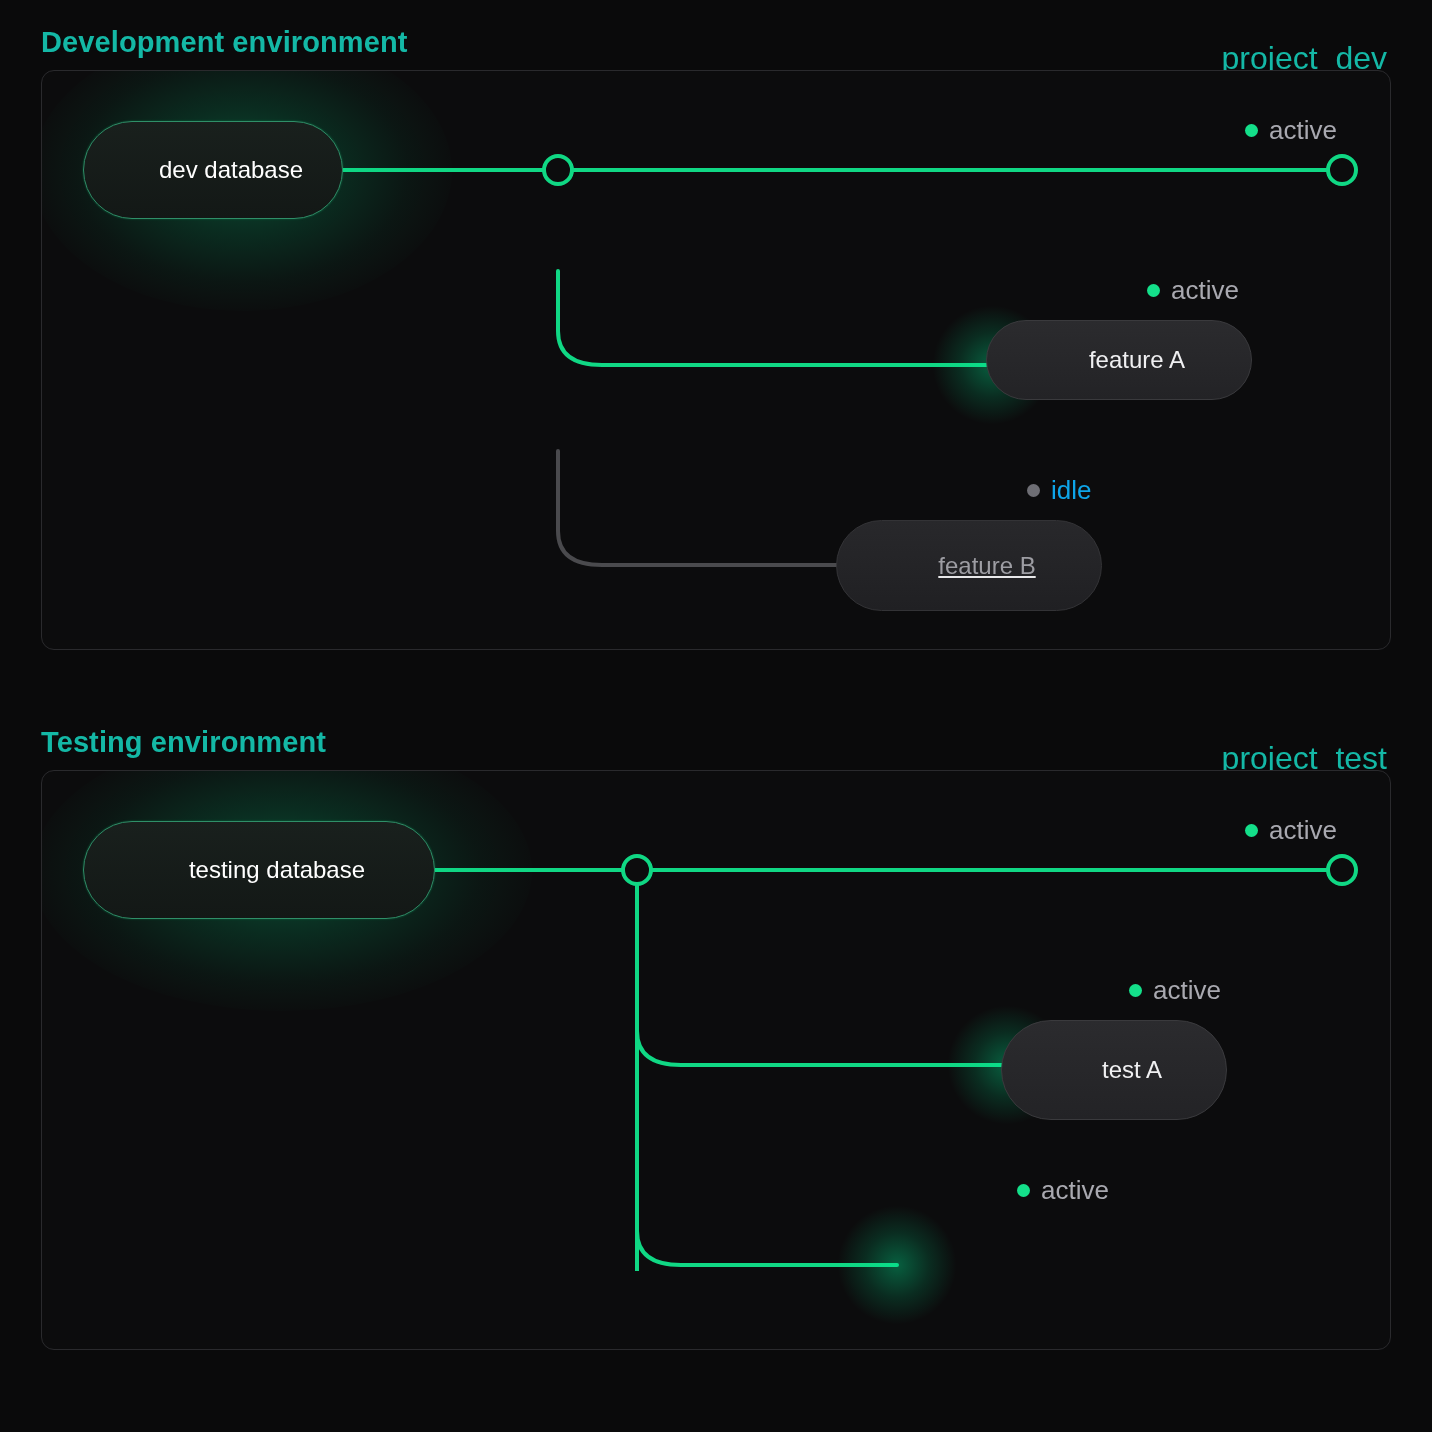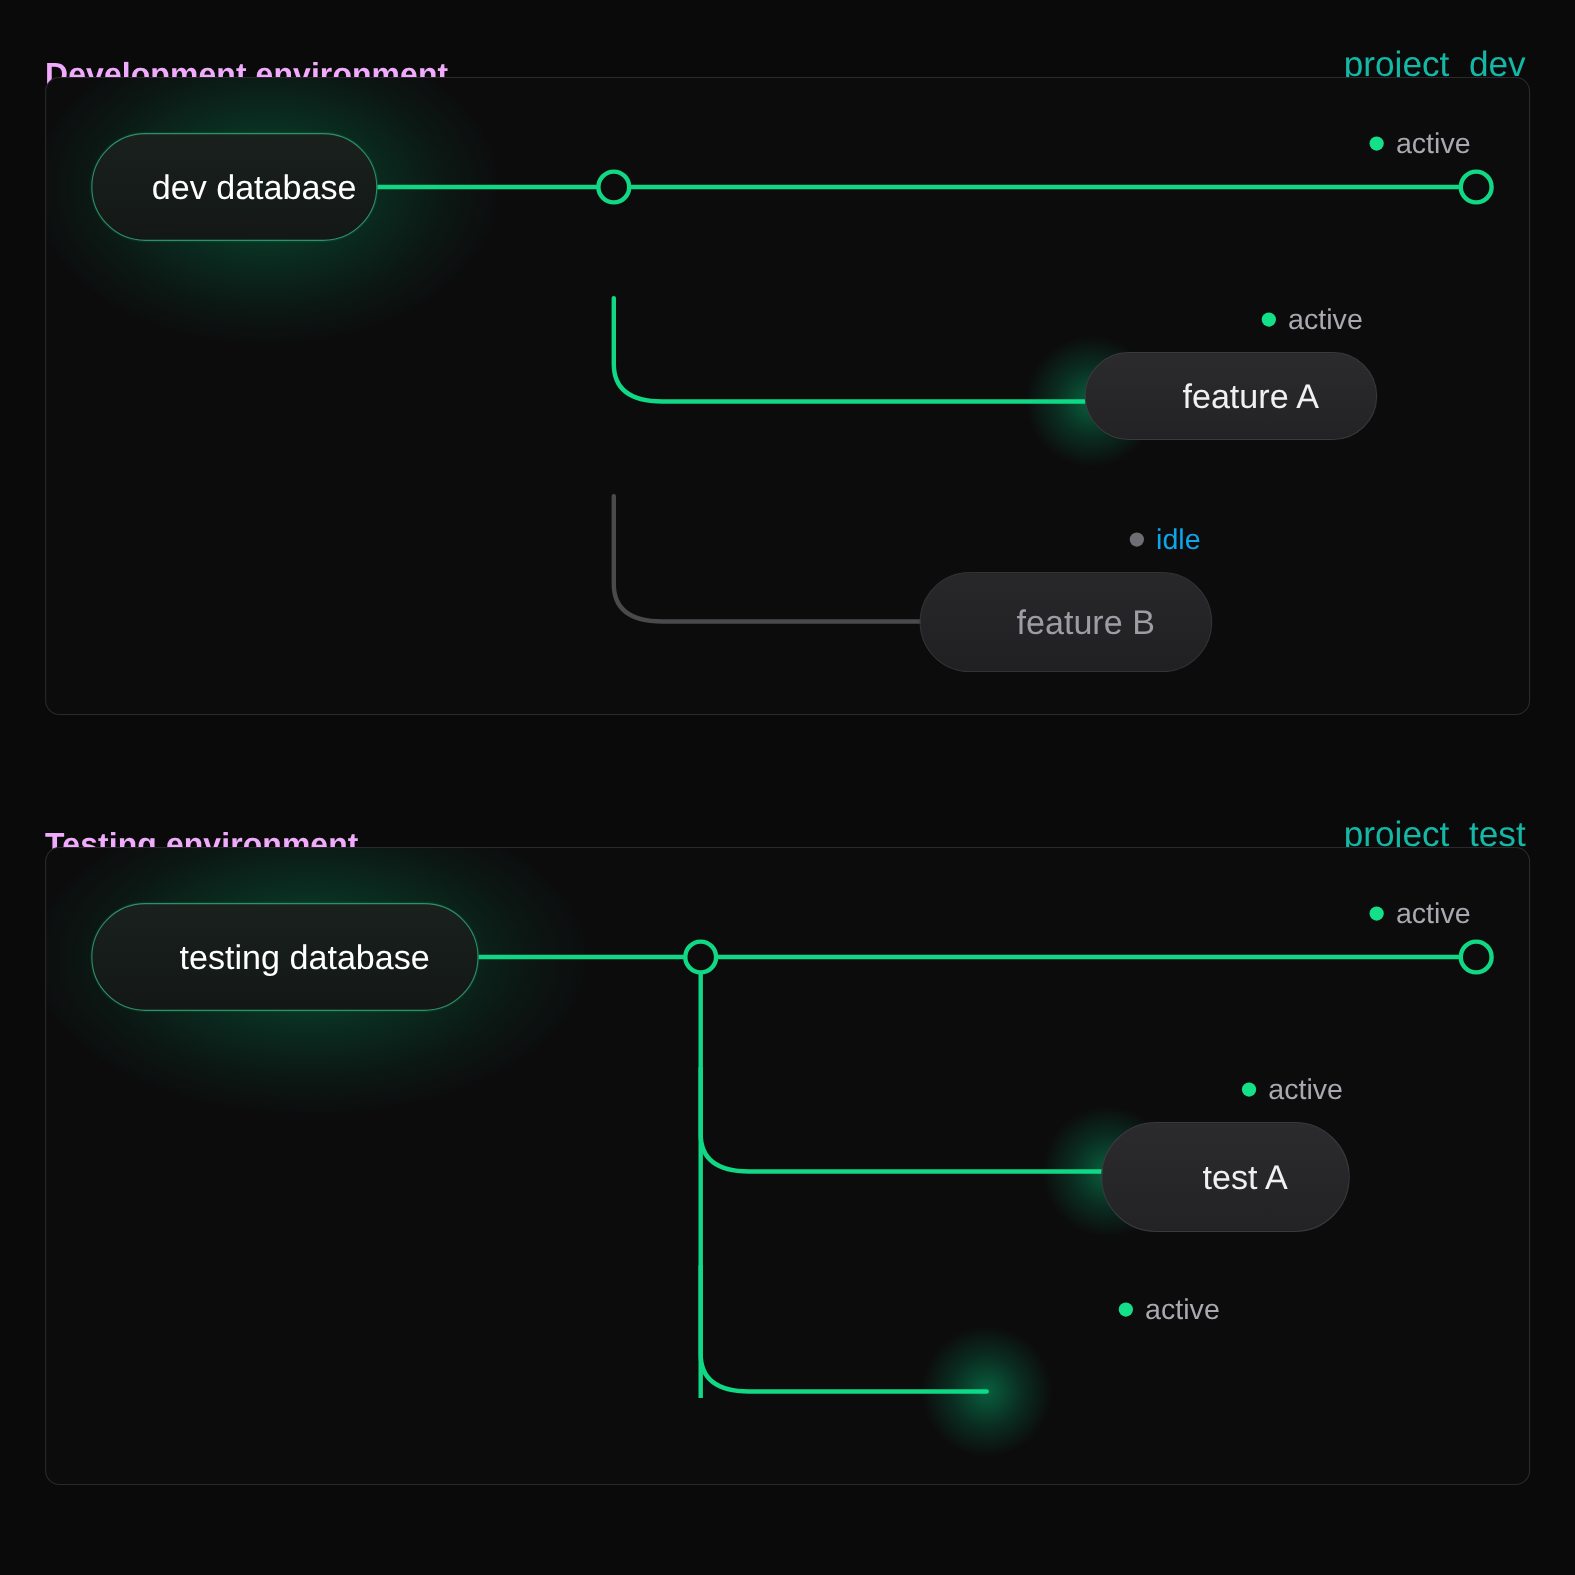--- a/index.html
+++ b/index.html
@@ -25,24 +25,24 @@
   #section-test { top: 700px; }
 
   .env-header {
     position: relative;
     height: 70px;
     margin: 0 41px;
   }
   .env-title {
     position: absolute;
     left: 0;
-    top: 52px;
+    top: 26px;
     font-size: 29px;
     font-weight: bold;
-    color: #f0abfc;
+    color: #14b8a6;
     letter-spacing: 0.1px;
     white-space: nowrap;
   }
   .env-project {
     position: absolute;
     right: 4px;
     top: 40px;
     font-size: 32px;
     font-weight: normal;
     color: #14b8a6;
@@ -71,21 +71,21 @@
   .node {
     position: absolute;
     display: flex;
     align-items: center;
     justify-content: center;
     border-radius: 999px;
     box-sizing: border-box;
     white-space: nowrap;
   }
   .node-label {
-    font-size: 31px;
+    font-size: 24px;
     line-height: 1;
     margin-left: 36px;
   }
 
   
   .node.db {
     border: 1px solid #2f8f68;
     background: linear-gradient(180deg, #19201d 0%, #131816 100%);
     box-shadow: 0 0 2px rgba(0,220,130,0.35);
   }
@@ -104,20 +104,21 @@
 
   
   .node.leaf {
     border: 1px solid #3a3a3d;
     background: linear-gradient(180deg, #2b2b2e 0%, #232326 100%);
   }
   .node.leaf.active .node-label { color: #f0f0f2; }
   .node.leaf.idle {
     border-color: #333336;
     background: linear-gradient(180deg, #28282b 0%, #202023 100%);
+    text-decoration: underline;
   }
   .node.leaf.idle .node-label { color: #9d9da3; }
 
   .leaf-glow {
     position: absolute;
     width: 120px;
     height: 120px;
     border-radius: 50%;
     pointer-events: none;
     background: radial-gradient(circle at center,

